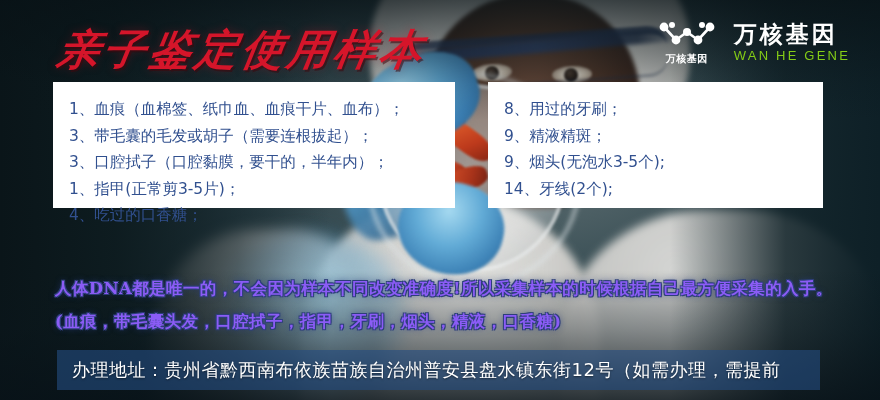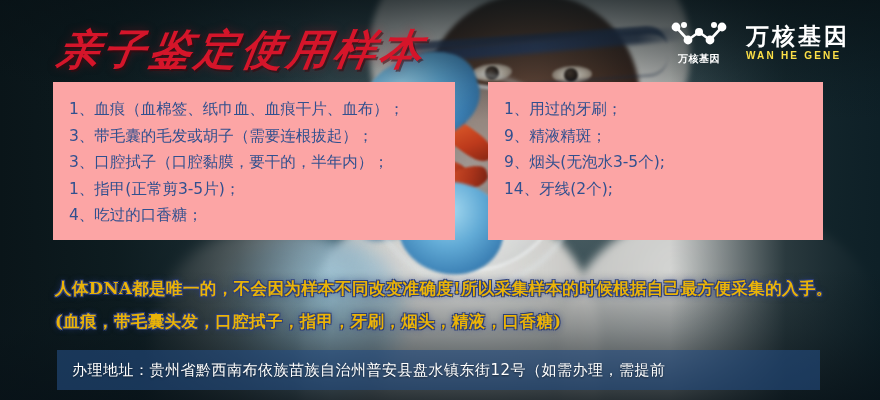--- a/index.html
+++ b/index.html
@@ -256,32 +256,32 @@
     align-items: flex-start;
     line-height: 1.18;
   }
   .brand-cn {
     font-size: 23px;
     font-weight: 700;
     color: #ffffff;
     letter-spacing: 3px;
   }
   .brand-en {
-    font-size: 10px;
-    font-weight: 700;
-    color: #fde047;
+    font-size: 13px;
+    font-weight: 400;
+    color: #84cc16;
     letter-spacing: 2.2px;
   }
 
   
   .panel {
     position: absolute;
     top: 82px;
-    height: 158px;
-    background: #fca5a5;
+    height: 126px;
+    background: #ffffff;
     box-sizing: border-box;
   }
   .panel-left  { left: 53px;  width: 402px; }
   .panel-right { left: 488px; width: 335px; }
 
   .panel-inner {
     padding: 14px 0 0 16px;
   }
   .sample-item {
     font-size: 15.5px;
@@ -292,21 +292,21 @@
   }
 
   
   .paragraph {
     position: absolute;
     left: 55px; top: 272px;
     width: 790px;
     font-size: 16.5px;
     line-height: 33px;
     font-weight: 700;
-    color: #eab308;
+    color: #8b5cf6;
     font-family: "DejaVu Serif", "Liberation Serif", serif;
     letter-spacing: 0.4px;
     text-shadow:
       -1px -1px 0 #2d3f7a,  1px -1px 0 #2d3f7a,
       -1px  1px 0 #2d3f7a,  1px  1px 0 #2d3f7a,
        0 0 6px rgba(40,60,130,0.9);
   }
 
   
   .address-bar {
@@ -315,21 +315,21 @@
     width: 763px;
     height: 40px;
     background: rgba(36,76,128,0.62);
   }
   .address-text {
     position: absolute;
     left: 72px; top: 352px;
     height: 36px;
     display: flex;
     align-items: center;
-    font-size: 15px;
+    font-size: 18px;
     font-weight: 400;
     color: #ffffff;
     white-space: nowrap;
     letter-spacing: 0.5px;
     font-family: "DejaVu Sans", "Liberation Sans", sans-serif;
     text-shadow: 0 1px 2px rgba(0,0,0,0.5);
   }
 </style>
 </head>
 <body>
@@ -398,21 +398,21 @@
       <div class="sample-item">1、血痕（血棉签、纸巾血、血痕干片、血布）；</div>
       <div class="sample-item">3、带毛囊的毛发或胡子（需要连根拔起）；</div>
       <div class="sample-item">3、口腔拭子（口腔黏膜，要干的，半年内）；</div>
       <div class="sample-item">1、指甲(正常剪3-5片)；</div>
       <div class="sample-item">4、吃过的口香糖；</div>
     </div>
   </div>
 
   <div class="panel panel-right">
     <div class="panel-inner">
-      <div class="sample-item">1、用过的牙刷；</div>
+      <div class="sample-item">8、用过的牙刷；</div>
       <div class="sample-item">9、精液精斑；</div>
       <div class="sample-item">9、烟头(无泡水3-5个);</div>
       <div class="sample-item">14、牙线(2个);</div>
     </div>
   </div>
 
   <div class="paragraph">人体DNA都是唯一的，不会因为样本不同改变准确度!所以采集样本的时候根据自己最方便采集的入手。(血痕，带毛囊头发，口腔拭子，指甲，牙刷，烟头，精液，口香糖)</div>
 
   <div class="address-bar"></div>
   <div class="address-text">办理地址：贵州省黔西南布依族苗族自治州普安县盘水镇东街12号（如需办理，需提前</div>

